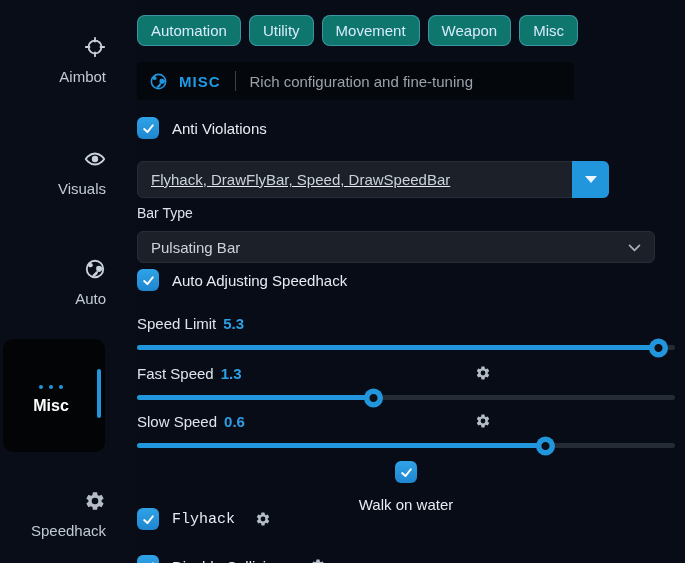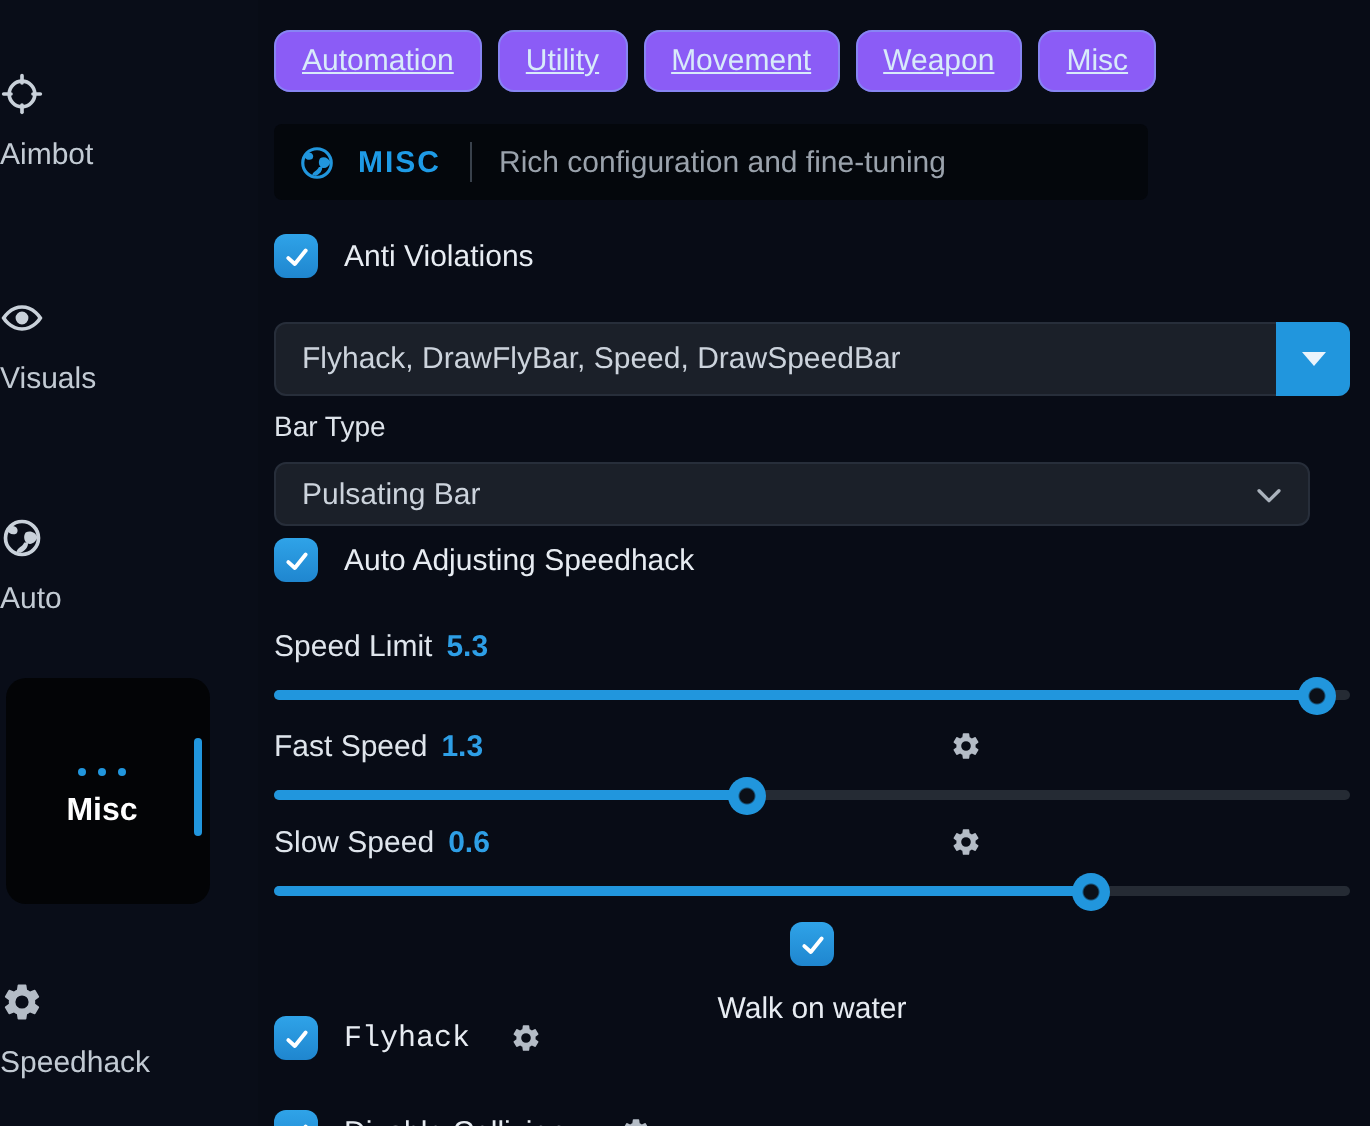--- a/index.html
+++ b/index.html
@@ -6,21 +6,21 @@
   html,body { width:685px; height:563px; }
   body {
     background:#080c16;
     font-family:"Liberation Sans", sans-serif;
     color:#e6ebf1;
     overflow:hidden;
     position:relative;
   }
   
   .sidebar { position:absolute; left:0; top:0; width:129px; height:563px; background:#090d18; }
-  .side-item { position:absolute; left:0; width:106px; text-align:left; cursor:pointer; }
+  .side-item { position:absolute; left:0; width:106px; text-align:right; cursor:pointer; }
   .side-item .s-icon { display:inline-block; width:22px; height:22px; }
   .side-item .s-label { display:block; margin-top:6px; font-size:15px; color:#c2cad3; }
   #side-aimbot { top:36px; }
   #side-visuals { top:148px; }
   #side-radar { top:258px; }
   #side-settings { top:490px; }
   .side-active {
     position:absolute; left:3px; top:339px; width:102px; height:113px;
     background:#030406; border-radius:10px; cursor:pointer;
   }
@@ -29,23 +29,23 @@
   .side-active .s-label { position:absolute; top:58px; left:0; width:96px; text-align:center;
     font-size:16px; font-weight:bold; color:#ffffff; }
   .active-bar { position:absolute; right:4px; top:30px; width:4px; height:49px; background:#2196dd; border-radius:2px; }
 
   
   .main { position:absolute; left:137px; top:0; width:538px; }
 
   .tabs { margin-top:15px; height:31px; display:flex; gap:8px; }
   .tab {
     height:31px; display:flex; align-items:center; padding:0 14px;
-    background:#8b5cf6; border:none; border-radius:8px;
+    background:#0f766e; border:none; border-radius:8px;
     box-shadow:inset 0 0 0 1px rgba(130,195,240,.4);
-    color:#d8ebfa; font-size:15px; font-family:inherit; cursor:pointer; white-space:nowrap;text-decoration:underline;
+    color:#d8ebfa; font-size:15px; font-family:inherit; cursor:pointer; white-space:nowrap;
   }
 
   .headerbar {
     margin-top:16px; width:437px; height:38px; background:#04070c; border-radius:4px;
     display:flex; align-items:center; padding:0 12px;
   }
   .headerbar .h-icon { width:19px; height:19px; }
   .h-title { color:#1e9be6; font-weight:bold; font-size:15px; letter-spacing:1px; margin:0 14px 0 11px; }
   .h-divider { width:1px; height:20px; background:#39414c; }
   .h-sub { color:#9aa2ac; font-size:15px; margin-left:14px; }
@@ -60,23 +60,23 @@
   .check-label { font-size:15px; color:#e7ecf2; }
   .row-gear { width:16px; height:16px; margin-left:7px; display:inline-flex; }
 
   #row-anti { margin-top:17px; }
   #row-auto { margin-top:6px; }
   #row-walk { margin-top:13px;flex-direction:column; }
   #row-fly { margin-top:25px;font-family:Liberation Mono, monospace; }
   #row-disable { margin-top:25px; }
 
   .feature-select {
-    position:relative; margin-top:22px; height:37px; width:538px;
+    position:relative; margin-top:22px; height:37px; width:472px;
     background:#1b2029; border:1px solid #272e3a; border-radius:6px;
-    display:flex; align-items:center; padding-left:13px; cursor:pointer;
+    display:flex; align-items:center; padding-left:13px; cursor:pointer;text-decoration:underline;
   }
   .feature-select .fs-value { font-size:15px; color:#ccd3dc; }
   .fs-button {
     position:absolute; right:-1px; top:-1px; width:37px; height:37px;
     background:#2196dd; border-radius:0 6px 6px 0;
     display:flex; align-items:center; justify-content:center; cursor:pointer;
   }
   .tri-down { width:0; height:0; border-left:6px solid transparent; border-right:6px solid transparent;
     border-top:7px solid #eaf4fc; }
 

